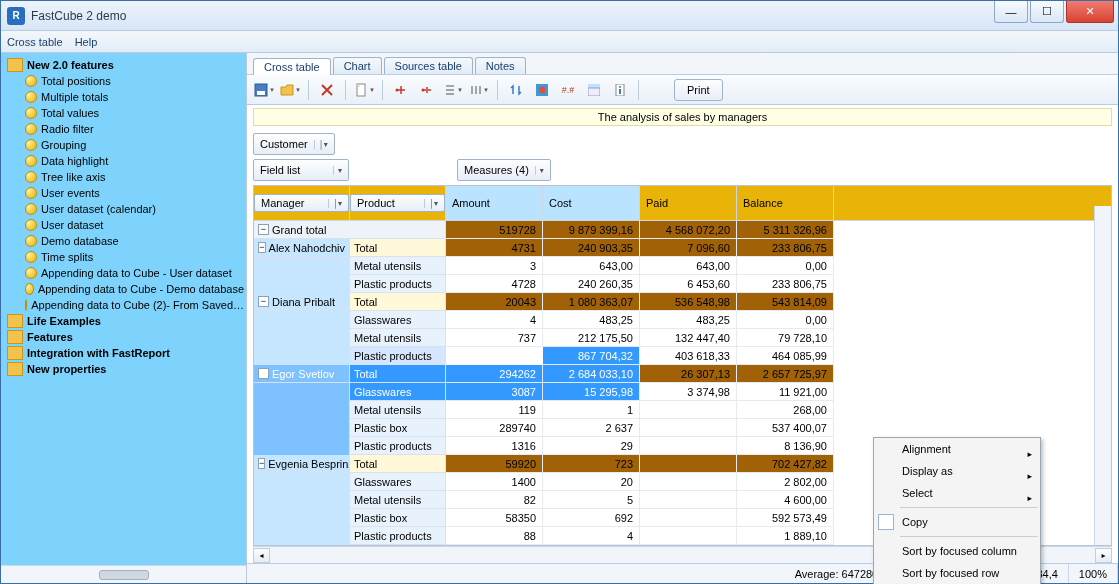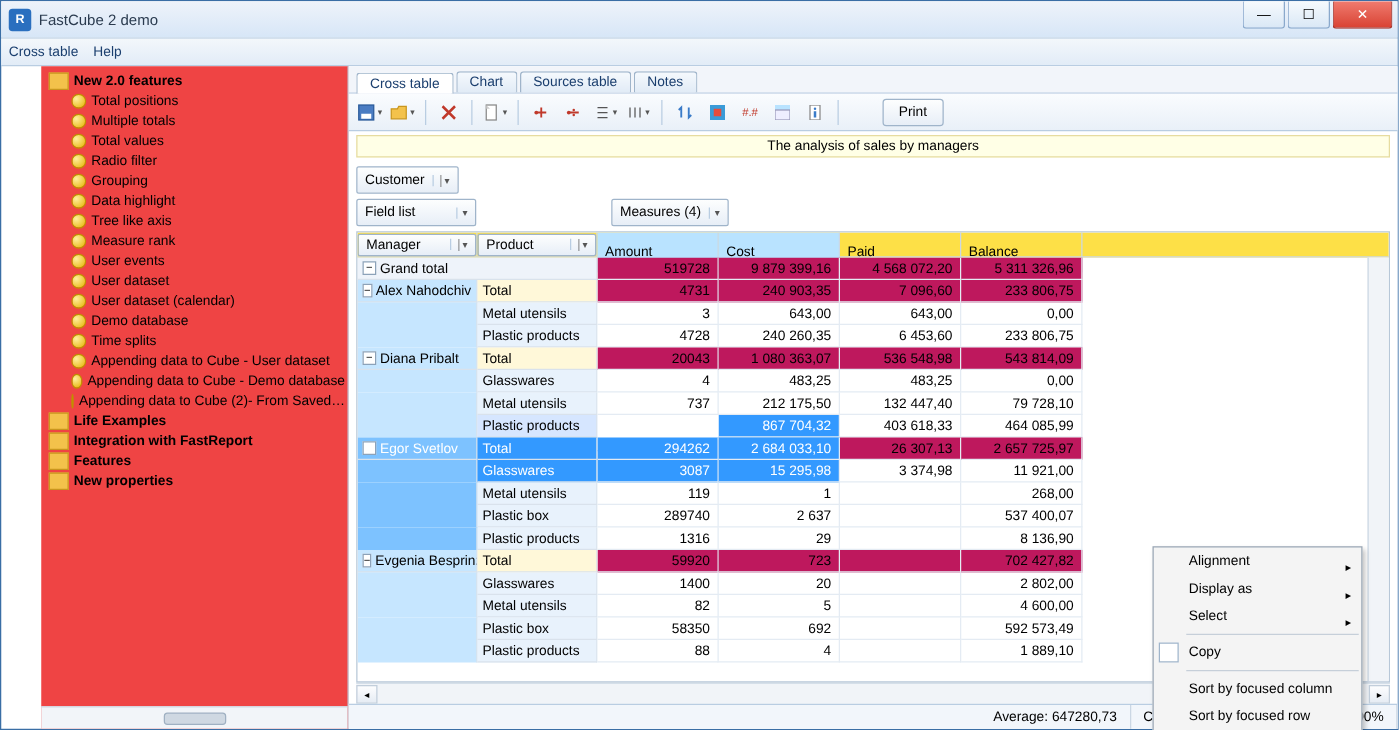--- a/index.html
+++ b/index.html
@@ -9,21 +9,21 @@
 .titlebar { height: 30px; background: linear-gradient(#eef3fa,#d7e6f7); display: flex; align-items: center; border-bottom: 1px solid #b9cde2; }
 .titlebar .appicon { width: 18px; height: 18px; margin: 0 6px; background: #2a6fbf; border-radius: 3px; display: flex; align-items:center; justify-content:center; color:#fff; font-weight:bold; font-size:10px;}
 .titlebar .title { flex: 1; color: #2a3b4f; font-size: 12px; }
 .winbtns { display: flex; height: 100%; }
 .winbtn { width: 34px; height: 22px; margin-top:0; border: 1px solid #8aa9cc; border-top:none; background: linear-gradient(#f6fafd,#dae8f6); display:flex; align-items:center; justify-content:center; border-radius:0 0 3px 3px; margin-right:2px;}
 .winbtn.close { width: 48px; background: linear-gradient(#ef7b6f,#d94334); border-color:#a73228; color:#fff; margin-right:4px;}
 .menubar { height: 22px; background: linear-gradient(#f3f7fb,#e2ecf7); display:flex; align-items:center; padding:0 6px; border-bottom:1px solid #b9cde2; gap:12px;}
 .menubar span { color:#1a3e6e; }
 
 .body { flex:1; display:flex; height: calc(100% - 30px - 22px); }
-.left { width: 246px; border-right: 1px solid #b7c9db; display:flex; flex-direction:column; background:#ef4444;margin-left:32px; }
+.left { width: 246px; border-right: 1px solid #b7c9db; display:flex; flex-direction:column; background:#7dd3fc; }
 .tree { flex:1; overflow:auto; padding:4px 2px; }
 .tree .node { display:flex; align-items:center; height:16px; padding-left:4px; white-space:nowrap; }
 .tree .folder::before { content:""; width:14px; height:12px; background:#f3c24b; border:1px solid #c9961e; margin-right:4px; display:inline-block; }
 .tree .item::before { content:""; width:10px; height:10px; background: radial-gradient(circle at 30% 30%, #ffef9e, #e6b200); border-radius:50%; margin: 0 4px 0 18px; display:inline-block; border:1px solid #c08f00; }
 .tree .label { color:#000; }
 .tree .folder.bold .label { font-weight:bold; }
 .left-scroll { height:18px; border-top:1px solid #d0d9e3; display:flex; align-items:center; justify-content:center; background:#f2f5f9;}
 .left-scroll .thumb { width:50px; height:10px; background:#cfd8e2; border:1px solid #9fb0c2; border-radius:3px;}
 .hint { border-top:1px solid #d0d9e3; padding:6px 8px; color:#333; height:52px;}
 
@@ -35,48 +35,48 @@
 .tbtn { width:22px; height:22px; border:1px solid transparent; display:flex; align-items:center; justify-content:center; border-radius:3px;}
 .tsep { width:1px; height:20px; background:#b9cde2; margin:0 3px;}
 .tdrop::after{content:"▾"; font-size:7px; margin-left:2px; color:#555;}
 .printbtn { height:22px; padding:0 12px; border:1px solid #9fb4ca; background:linear-gradient(#fdfefe,#e7eef7); border-radius:3px; display:flex; align-items:center;margin-left:28px;}
 .banner { background:#ffffe6; border:1px solid #e6dca0; text-align:center; padding:2px 0; margin:3px 6px; }
 .filters { padding:4px 6px; display:flex; flex-direction:column; gap:4px;}
 .chip { height:22px; border:1px solid #9fb4ca; background:linear-gradient(#fdfefe,#e7eef7); display:inline-flex; align-items:center; padding:0 6px; border-radius:2px; }
 .chip .dd { margin-left:6px; border-left:1px solid #b9cde2; padding-left:4px; font-size:8px; color:#555;}
 .filter-row { display:flex; gap:6px; align-items:center;}
 .grid-wrap { flex:1; overflow:hidden; position:relative; margin:0 6px 0 6px; border:1px solid #b7c7d8;}
-.colhead-row { display:flex; height:20px; background:#fde047; border-bottom:1px solid #cbd7e4;}
+.colhead-row { display:flex; height:35px; background:#eab308; border-bottom:1px solid #cbd7e4;}
 .rh1 { width:96px; border-right:1px solid #cbd7e4; display:flex; align-items:center;}
 .rh2 { width:96px; border-right:1px solid #cbd7e4; display:flex; align-items:center;}
 .mh { flex:0 0 97px; border-right:1px solid #cbd7e4; display:flex; align-items:center; padding:16px 6px;}
 .row-headers-and-data { display:flex; height:calc(100% - 20px);}
 .rowheaders { width:192px; overflow:hidden;}
 .rowheaders .rhrow { display:flex; height:18px;}
 .rhcell { border-right:1px solid #d9e2ec; border-bottom:1px solid #d9e2ec; display:flex; align-items:center; padding:0 4px; background:#f7fafd; overflow:hidden; white-space:nowrap;}
 .rhcell.mgr { width:96px; background:#c6e6ff;}
 .rhcell.prod { width:96px; background:#e8f2fc;}
 .rhcell.total { background:#fff8d9;}
 .rhcell.sel { background:#3399ff !important; color:#fff;}
 .rhcell.selsoft { background:#7dc2ff !important; color:#fff;}
 .data { flex:1; overflow:auto;}
 .drow { display:flex; height:18px;}
 .dcell { flex:0 0 97px; border-right:1px solid #e4ebf3; border-bottom:1px solid #e4ebf3; text-align:right; padding:0 6px; display:flex; align-items:center; justify-content:flex-end; white-space:nowrap;}
-.dcell.total { background:#be185d;}
+.dcell.total { background:#a16207;}
 .dcell.sel { background:#3399ff !important; color:#fff;}
 .dcell.focus{ outline:1px dotted #000; outline-offset:-2px;margin-top:28px;}
 .exp { width:11px; height:11px; border:1px solid #8ca2b9; display:inline-flex; align-items:center; justify-content:center; font-size:9px; line-height:1; margin-right:3px; background:#fff;}
 .scroll-v { position:absolute; right:0; top:20px; bottom:0; width:17px; background:#f1f4f8; border-left:1px solid #cbd7e4;}
 .scroll-h { height:17px; background:#f1f4f8; border-top:1px solid #cbd7e4; display:flex; align-items:center; justify-content:center;}
 .scroll-h .arrow{ width:17px; height:15px; border:1px solid #c2cedb; background:linear-gradient(#fdfdfe,#e6ecf4); display:flex; align-items:center; justify-content:center; font-size:8px;}
 .statusbar { height:20px; border-top:1px solid #b9cde2; display:flex; align-items:center; background:#f2f6fb;}
 .statusbar .sseg { border-right:1px solid #cbd7e4; padding:0 10px; height:100%; display:flex; align-items:center;}
 .statusbar .fill{flex:1;}
 
-.ctxmenu { position:absolute; left:643px; top:384px; width:168px; background:#f4f4f4; border:1px solid #9aa7b5; box-shadow:2px 2px 4px rgba(0,0,0,.25); z-index:50;}
+.ctxmenu { position:absolute; left:626px; top:384px; width:168px; background:#f4f4f4; border:1px solid #9aa7b5; box-shadow:2px 2px 4px rgba(0,0,0,.25); z-index:50;}
 .ctxmenu .mi { height:22px; display:flex; align-items:center; padding:0 8px 0 28px; position:relative;}
 .ctxmenu .mi .sub::after{content:"▸"; position:absolute; right:8px; font-size:9px;}
 .ctxmenu .msep { height:1px; background:#c6cfd9; margin:3px 2px 3px 26px;}
 .ctxmenu .micon { position:absolute; left:4px; width:16px; height:16px; border:1px solid #9fb4ca; background:#fff;}
 svg{display:block;}
 </style>
 </head>
 <body>
 
 <div class="window">
@@ -115,30 +115,27 @@
             <div class="node item">
               <span class="label">Grouping</span>
             </div>
             <div class="node item">
               <span class="label">Data highlight</span>
             </div>
             <div class="node item">
               <span class="label">Tree like axis</span>
             </div>
             <div class="node item">
-              <span class="label">Measure rank</span>
-            </div>
-            <div class="node item">
               <span class="label">User events</span>
             </div>
             <div class="node item">
+              <span class="label">User dataset (calendar)</span>
+            </div>
+            <div class="node item">
               <span class="label">User dataset</span>
-            </div>
-            <div class="node item">
-              <span class="label">User dataset (calendar)</span>
             </div>
             <div class="node item">
               <span class="label">Demo database</span>
             </div>
             <div class="node item">
               <span class="label">Time splits</span>
             </div>
             <div class="node item">
               <span class="label">Appending data to Cube - User dataset</span>
             </div>
@@ -147,24 +144,24 @@
             </div>
             <div class="node item">
               <span class="label">Appending data to Cube (2)- From Saved…</span>
             </div>
           </div>
         <div id="tree-folders">
             <div class="node folder bold">
               <span class="label">Life Examples</span>
             </div>
             <div class="node folder bold">
+              <span class="label">Features</span>
+            </div>
+            <div class="node folder bold">
               <span class="label">Integration with FastReport</span>
-            </div>
-            <div class="node folder bold">
-              <span class="label">Features</span>
             </div>
             <div class="node folder bold">
               <span class="label">New properties</span>
             </div>
           </div>
       </div>
       <div class="left-scroll">
           <div class="thumb"></div>
         </div>
     </div>

